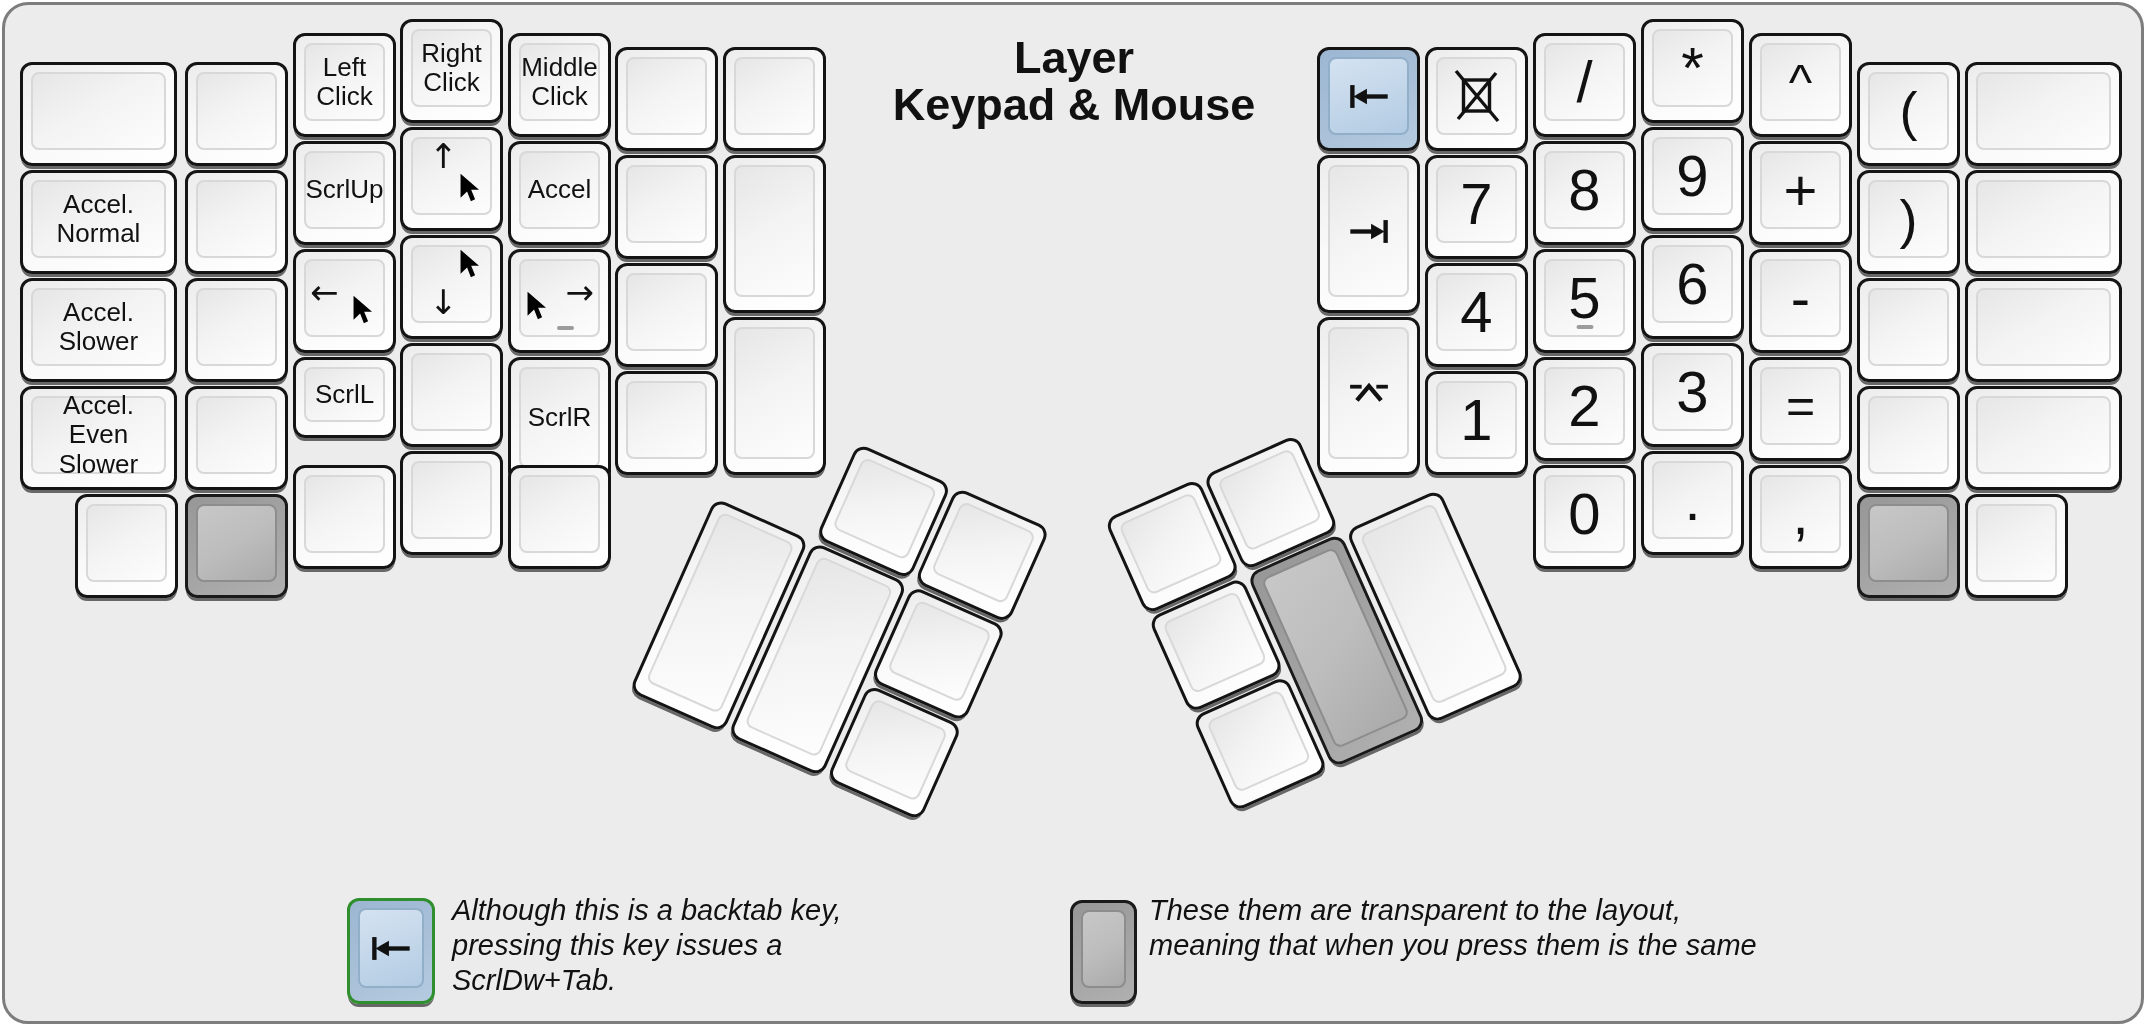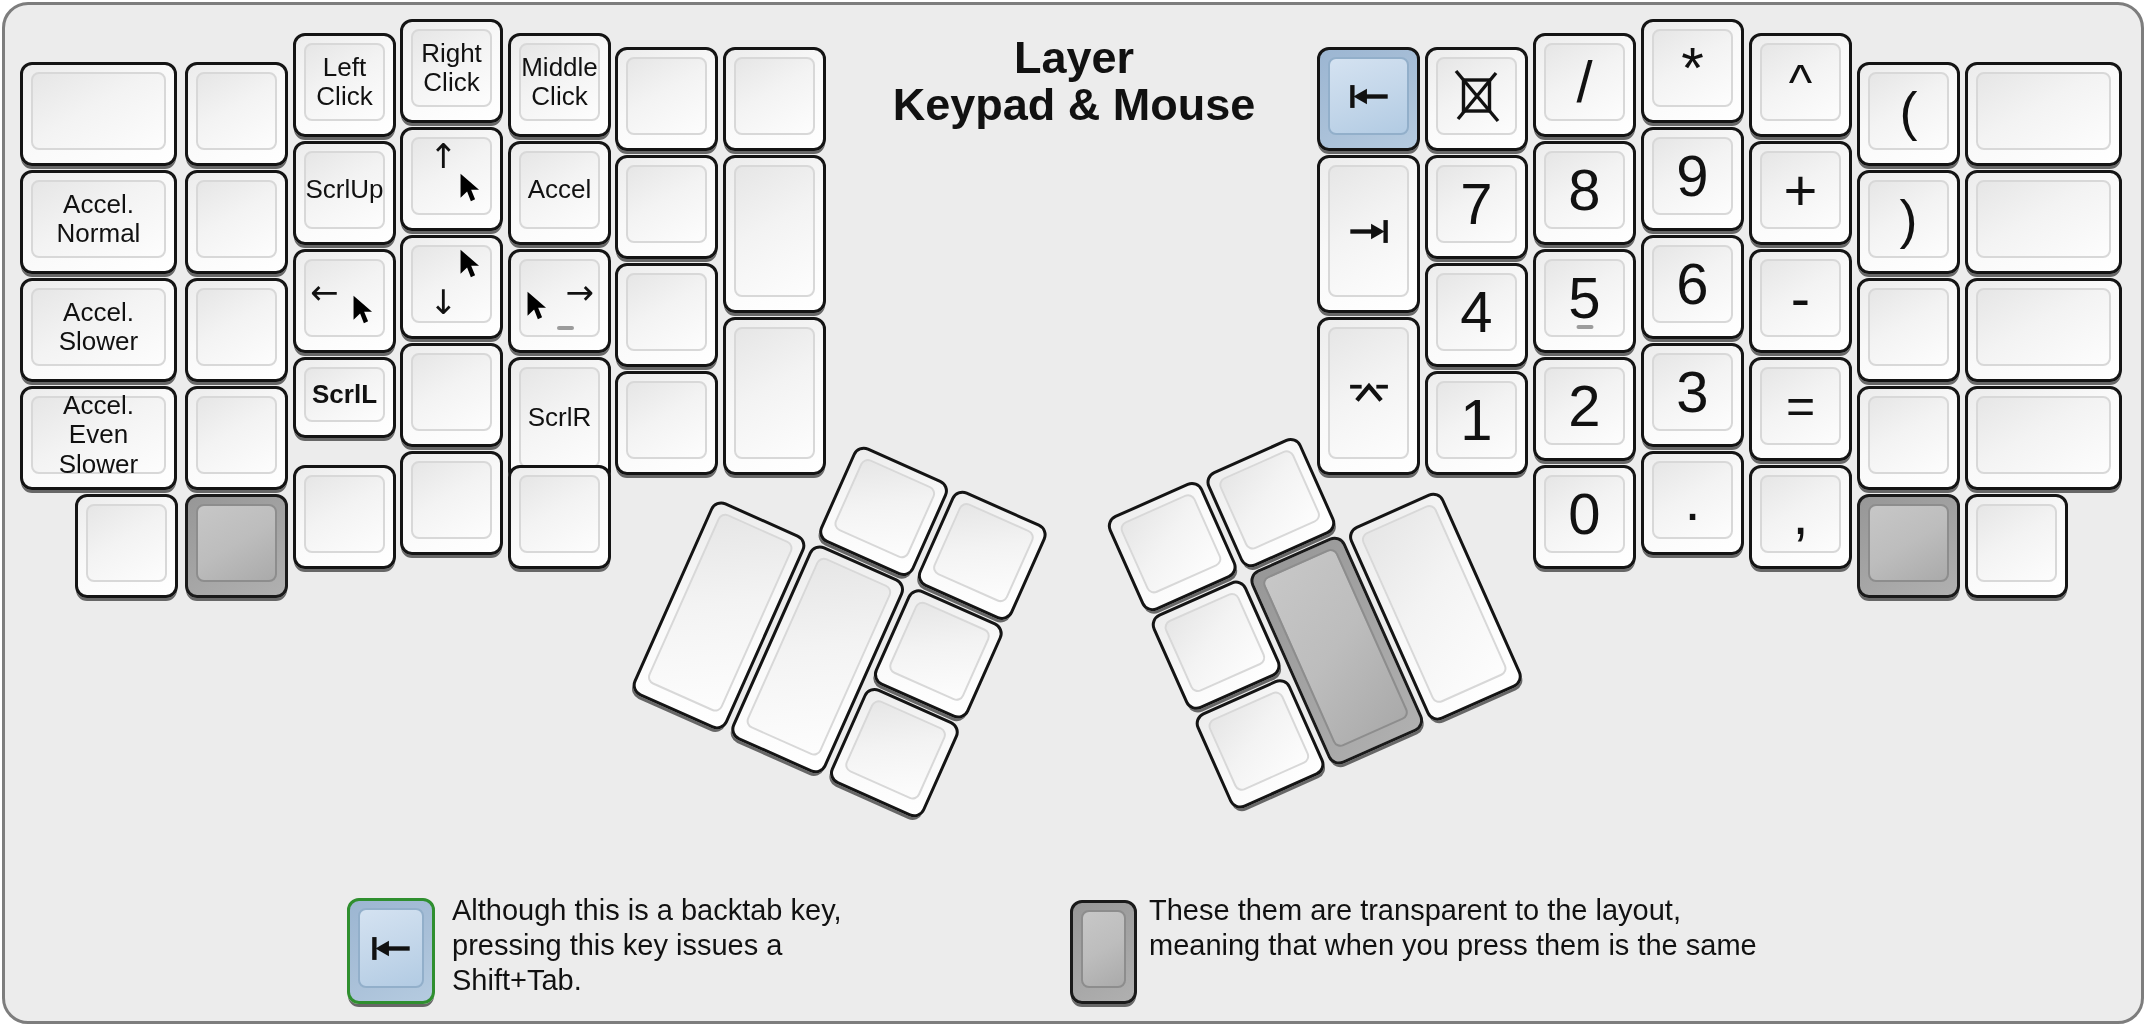--- a/index.html
+++ b/index.html
@@ -35,21 +35,21 @@
   .dash-bl{left:36px;bottom:5px;}
   .dash-c{left:50%;transform:translateX(-50%);bottom:6px;}
   .icon{display:flex;align-items:center;justify-content:center;}
   .icon svg{display:block;}
   
   .thumb{position:absolute;transform-origin:0 0;width:324px;height:324px;}
   
   .title{position:absolute;left:1074px;top:34px;transform:translateX(-50%);
          font-size:45px;font-weight:bold;line-height:1.05;text-align:center;white-space:nowrap;}
   
-  .legend-text{position:absolute;font-size:29px;line-height:35px;}
+  .legend-text{position:absolute;font-size:29px;line-height:35px;font-style:italic;}
 </style>
 </head>
 <body>
 
 <div class="stage">
   <div class="panel"></div>
 
   <div class="title">
     <div>Layer</div>
     <div>Keypad &amp; Mouse</div>
@@ -108,21 +108,21 @@
         </div>
       </div>
       <div class="key" style="left: 293px; top: 249px; width: 103px; height: 104px;">
         <div class="cap">
           <div class="part arr arr-tl">←</div>
           <div class="part ptr-br"><svg width="24" height="32" viewBox="0 0 16 22">
               <path d="M1.5,0.5 L1.5,17 L6,12.8 L8.6,19.4 L11.5,18.1 L8.8,11.6 L14.2,11.6 Z" fill="#000"></path>
             </svg></div>
         </div>
       </div>
-      <div class="key" style="left: 293px; top: 357px; width: 103px; height: 81px; font-weight: bold;">
+      <div class="key" style="left: 293px; top: 357px; width: 103px; height: 81px;">
         <div class="cap">
           <div class="ln">ScrlL</div>
         </div>
       </div>
       <div class="key" style="left: 293px; top: 465px; width: 103px; height: 104px;">
         <div class="cap"></div>
       </div>
       <div class="key" style="left: 400px; top: 19px; width: 103px; height: 104px;">
         <div class="cap">
           <div class="ln">Right</div>
@@ -418,21 +418,21 @@
             <line x1="6" y1="2" x2="6" y2="24" stroke-width="4.2"></line>
             <line x1="40" y1="13" x2="17" y2="13" stroke-width="4.2"></line>
             <polygon points="7,13 20,5.5 20,20.5" stroke="none"></polygon>
           </svg>
         </div>
       </div>
   </div>
   <div class="legend-text" style="left:452px;top:893px;">
     <div>Although this is a backtab key,</div>
     <div>pressing this key issues a</div>
-    <div>Shift+Tab.</div>
+    <div>ScrlDw+Tab.</div>
   </div>
 
   <div id="legend-right-key" class="key gray" style="left:1070px;top:900px;width:67px;height:104px;">
     <div class="cap"></div>
   </div>
   <div class="legend-text" style="left:1149px;top:893px;">
     <div>These them are transparent to the layout,</div>
     <div>meaning that when you press them is the same</div>
   </div>
 </div>

